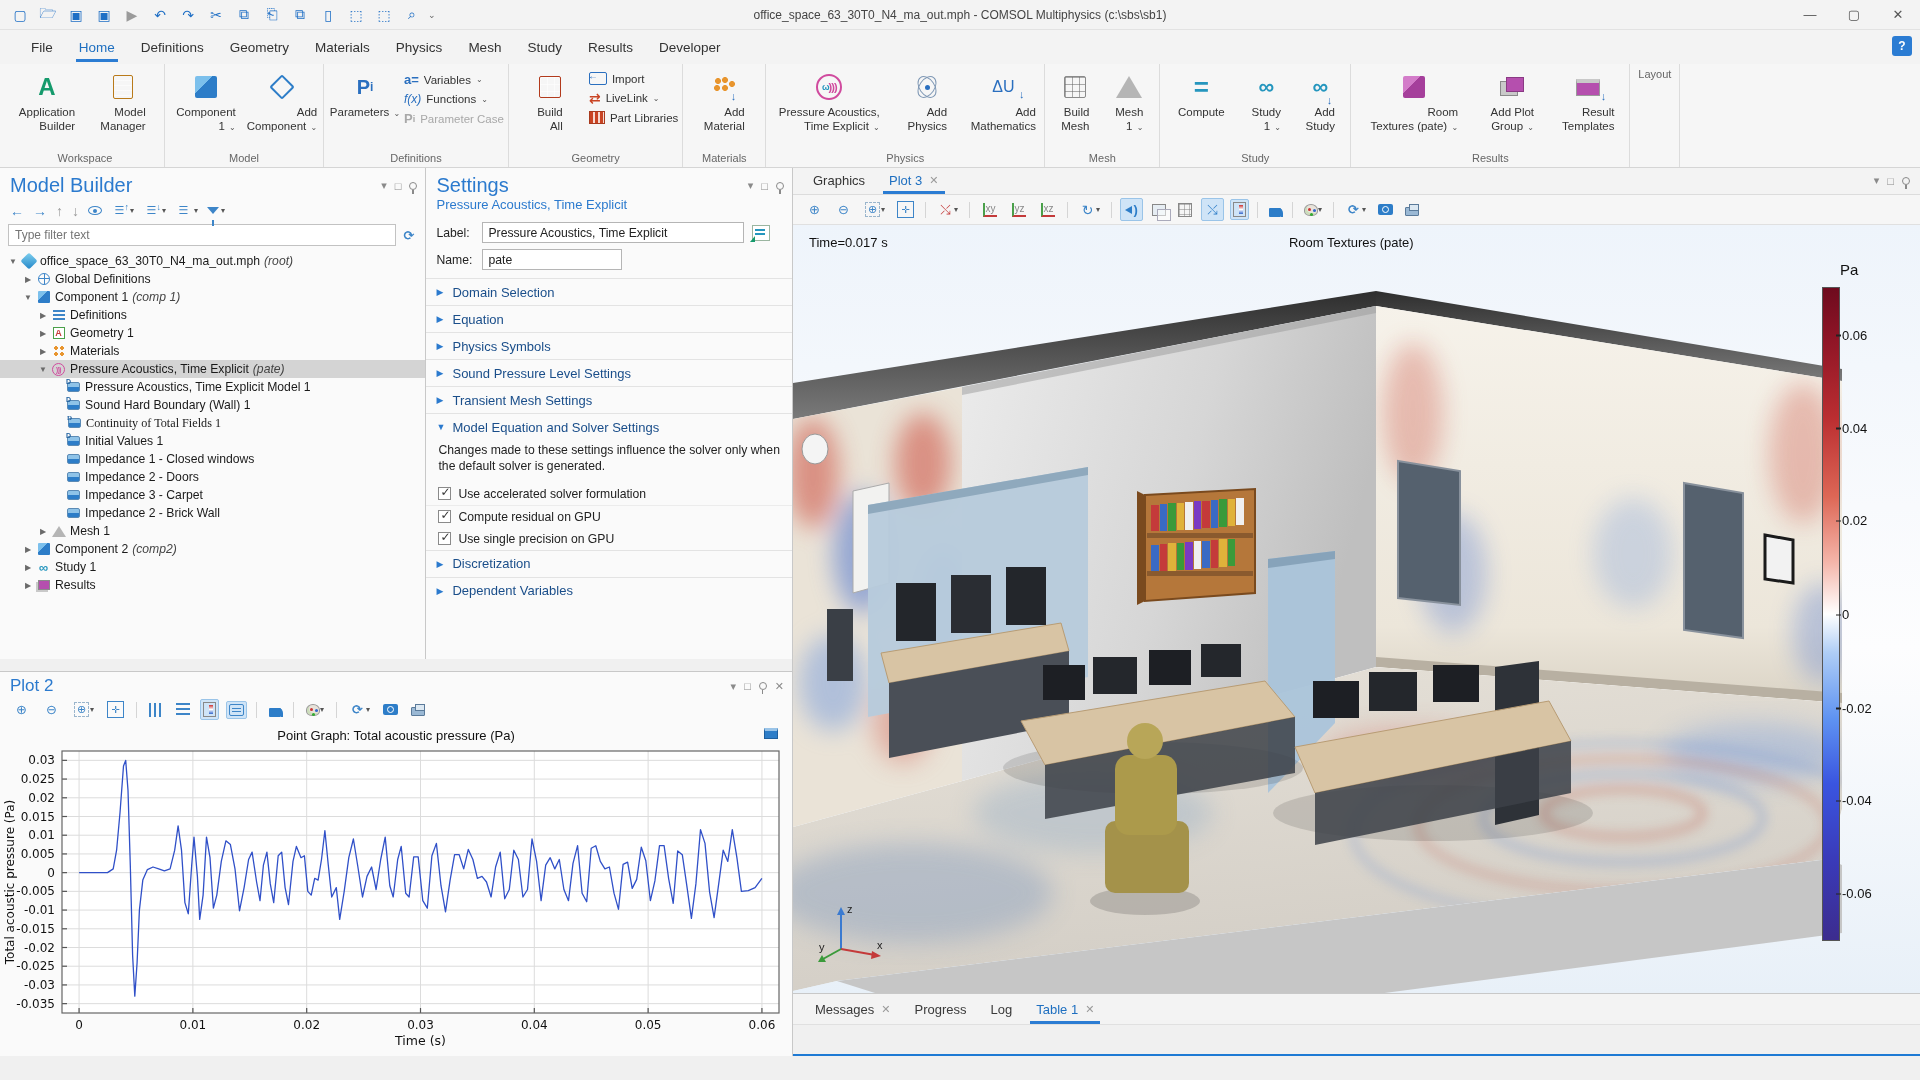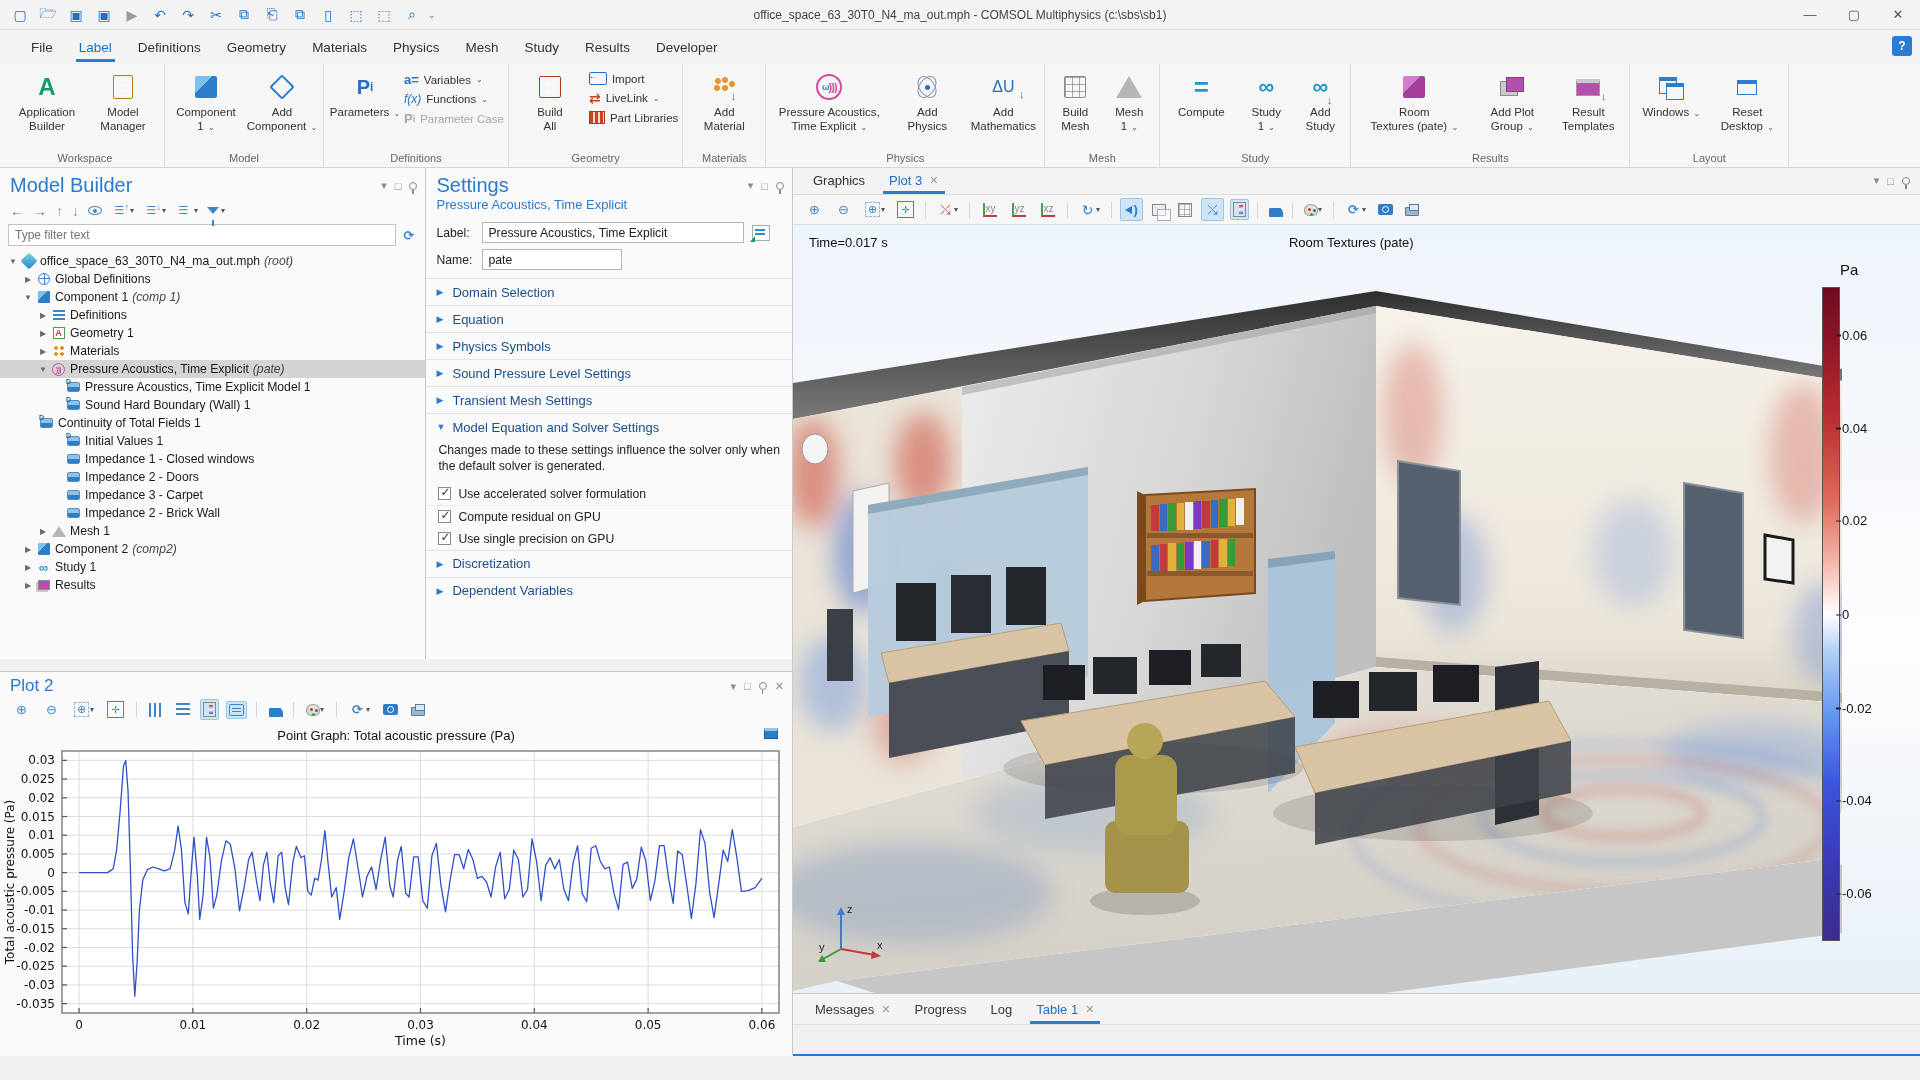--- a/index.html
+++ b/index.html
@@ -27,21 +27,21 @@
   .help-btn { position:absolute; right:8px; top:6px; width:20px; height:20px; background:#2b7cd3; color:#fff;
     border-radius:3px; display:flex; align-items:center; justify-content:center; font-weight:bold; }
 
   
   .ribbon { height:104px; background:#f6f6f6; border-bottom:1px solid #d5d5d5; display:flex; align-items:stretch; padding-left:6px; }
   .rgroup { display:flex; flex-direction:column; border-right:1px solid #dcdcdc; padding:2px 4px 0 4px; }
   .rgroup-items { flex:1; display:flex; align-items:flex-start; gap:2px; }
   .rgroup-label { text-align:center; font-size:11px; color:#666; padding:2px 4px 3px 4px; }
   .rlarge { width:74px; display:flex; flex-direction:column; align-items:center; padding-top:6px; gap:3px; }
   .rlarge .ricon { height:30px; display:flex; align-items:center; justify-content:center; }
-  .rlarge .rlabel { font-size:11.5px; color:#333; text-align:center; line-height:1.25; }
+  .rlarge .rlabel { font-size:11.5px; color:#333; text-align:right; line-height:1.25; }
   .rcol { display:flex; flex-direction:column; justify-content:flex-start; padding-top:6px; gap:5px; }
   .rsmall { display:flex; align-items:center; gap:5px; font-size:11.5px; color:#333; white-space:nowrap; }
   .rsmall.disabled { color:#a8a8a8; }
   .caret { font-size:8px; color:#555; }
   .rlabel .caret { margin-left:2px; }
 
   
   .ri { display:inline-flex; align-items:center; justify-content:center; }
   .ri-app-builder { color:#159a6c; font-size:24px; font-weight:bold; }
   .ri-model-manager { width:20px; height:24px; background:linear-gradient(#f0a83c,#d98a20); border:1px solid #b97a1a; border-radius:2px;
@@ -287,21 +287,21 @@
     <div class="win-title">office_space_63_30T0_N4_ma_out.mph - COMSOL Multiphysics (c:\sbs\sb1)</div>
     <div class="win-controls">
       <div class="wbtn">—</div>
       <div class="wbtn">▢</div>
       <div class="wbtn">✕</div>
     </div>
   </div>
 
   <div class="menubar" id="menubar">
     <div class="menu-item">File</div>
-      <div class="menu-item active">Label</div>
+      <div class="menu-item active">Home</div>
       <div class="menu-item">Definitions</div>
       <div class="menu-item">Geometry</div>
       <div class="menu-item">Materials</div>
       <div class="menu-item">Physics</div>
       <div class="menu-item">Mesh</div>
       <div class="menu-item">Study</div>
       <div class="menu-item">Results</div>
       <div class="menu-item">Developer</div>
       <div class="help-btn">?</div>
   </div>
@@ -539,39 +539,20 @@
             </div>
             <div class="rlabel">
               <div>Result</div>
               <div>Templates</div>
             </div>
           </div>
         </div>
         <div class="rgroup-label">Results</div>
       </div>
       <div class="rgroup">
-        <div class="rgroup-items">
-          <div class="rlarge">
-            <div class="ricon">
-              <span class="ri ri-windows"></span>
-            </div>
-            <div class="rlabel">
-              <div>Windows<span class="caret"> ⌄</span></div>
-            </div>
-          </div>
-          <div class="rlarge">
-            <div class="ricon">
-              <span class="ri ri-reset-desktop"></span>
-            </div>
-            <div class="rlabel">
-              <div>Reset</div>
-              <div>Desktop<span class="caret"> ⌄</span></div>
-            </div>
-          </div>
-        </div>
         <div class="rgroup-label">Layout</div>
       </div>
     </div>
 
   <div class="main">
     <div class="left-dock">
       <div class="panels-top">
 
         <div class="panel mb-panel">
           <div class="panel-head">
@@ -679,21 +660,21 @@
                 </span>
                 <span class="tree-label">Pressure Acoustics, Time Explicit Model 1</span>
               </div>
               <div class="tree-row" style="padding-left: 51px;">
                 <span class="expander"></span>
                 <span class="ti">
                   <span class="ti-dnode"></span>
                 </span>
                 <span class="tree-label">Sound Hard Boundary (Wall) 1</span>
               </div>
-              <div class="tree-row" style="padding-left: 24px;">
+              <div class="tree-row" style="padding-left: 52px; font-family: Liberation Serif, serif;">
                 <span class="expander"></span>
                 <span class="ti">
                   <span class="ti-dnode"></span>
                 </span>
                 <span class="tree-label">Continuity of Total Fields 1</span>
               </div>
               <div class="tree-row" style="padding-left: 51px;">
                 <span class="expander"></span>
                 <span class="ti">
                   <span class="ti-dnode"></span>

